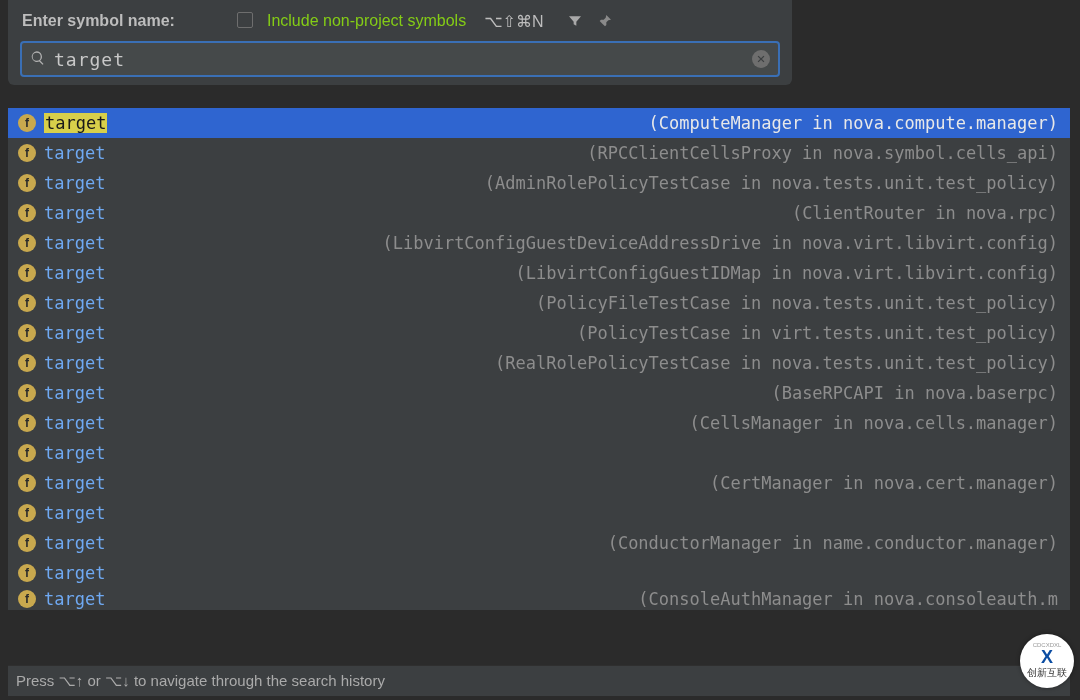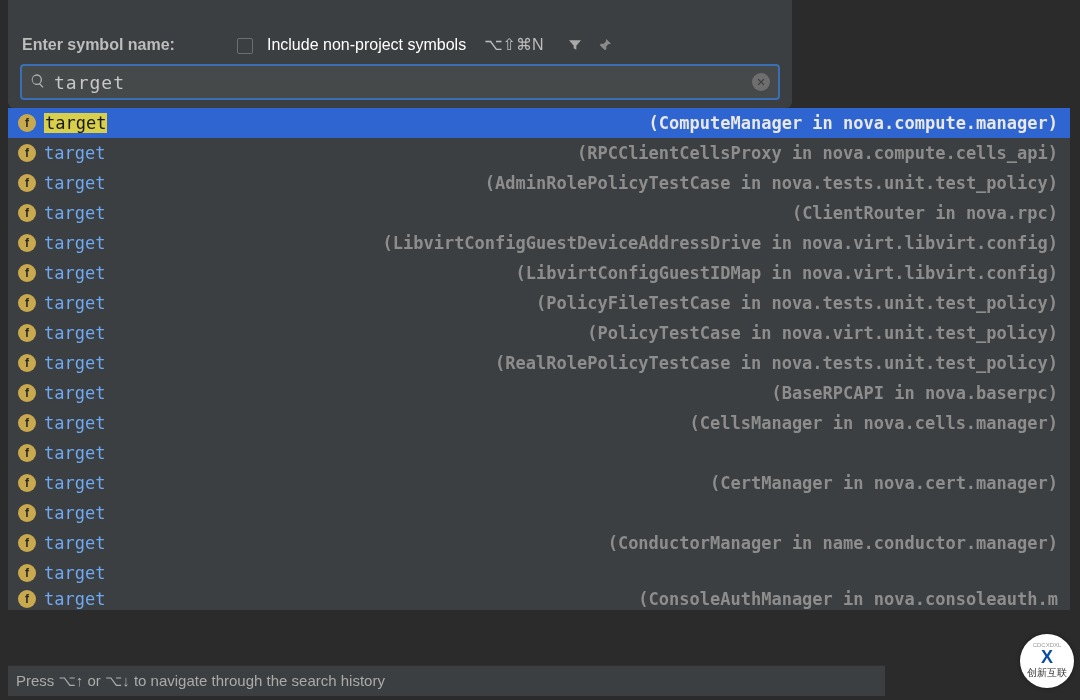--- a/index.html
+++ b/index.html
@@ -17,31 +17,31 @@
     position: absolute;
     top: 0;
     left: 8px;
     width: 784px;
     background: #3c3f41;
     border-radius: 0 0 6px 6px;
     padding: 8px 0 8px 0;
   }
   .header-row {
     display: flex;
-    align-items: flex-end;
+    align-items: flex-start;
     padding: 4px 14px 10px 14px;
     gap: 14px;
   }
   .prompt-label { color: #bdbdbd; font-weight: 600; font-size: 16px; }
   .spacer-sm { width: 34px; }
   .chk {
     width: 16px; height: 16px; border: 1.5px solid #6e6e6e; border-radius: 2px;
     background: #3c3f41;
   }
-  .chk-label { color: #ffffff; font-size: 16px; margin-top: 24px; }
+  .chk-label { color: #84cc16; font-size: 16px; }
   .shortcut { color: #bdbdbd; font-size: 16px; letter-spacing: 0; margin-left: 4px;}
   .hdr-icons { display: flex; gap: 12px; margin-left: 8px; }
   .hdr-icon { width: 18px; height: 18px; display:flex; align-items:center; justify-content:center; }
   .hdr-icon svg { fill: #a9a9a9; }
   .search-wrap {
     margin: 0 12px;
     border: 2px solid #3a6fb5;
     border-radius: 4px;
     background: #45494a;
     height: 36px;
@@ -87,34 +87,34 @@
   .row .badge {
     width: 18px; height: 18px; border-radius: 50%;
     background: #c9a94e;
     color: #2b2b2b;
     font-family: Arial, sans-serif;
     font-size: 12px; font-weight: 600;
     display:flex; align-items:center; justify-content:center;
     flex-shrink: 0;
   }
   .row .name { color: #6fa9f2; }
-  .row .loc { margin-left: auto; color: #8d8d8d; font-weight: bold; }
+  .row .loc { margin-left: auto; color: #8d8d8d; }
   .row.selected { background: #2f65d0; }
   .row.selected .name {
     background: #d8cf4a; color: #1a1a1a; padding: 0 1px;
   }
   .row.selected .loc { color: #e8e8e8; }
   .row.selected .badge { background: #c9a94e; color:#2b2b2b; }
   .row.last { overflow:hidden; height:22px; }
 
   .footer {
     position: absolute;
     left: 8px;
     bottom: 4px;
-    width: 877px;
+    width: 1062px;
     background: #3c3f41;
     color: #aaaaaa;
     font-size: 15px;
     padding: 6px 8px 6px 8px;
     border-top: 1px solid #2f2f2f;
   }
 
   .watermark {
     position: absolute;
     right: 6px;
@@ -169,21 +169,21 @@
 
 <div class="results" id="results">
     <div class="row selected">
       <span class="badge">f</span>
       <span class="name">target</span>
       <span class="loc">(ComputeManager in nova.compute.manager)</span>
     </div>
     <div class="row">
       <span class="badge">f</span>
       <span class="name">target</span>
-      <span class="loc">(RPCClientCellsProxy in nova.compute.cells_api)</span>
+      <span class="loc">(RPCClientCellsProxy in nova.symbol.cells_api)</span>
     </div>
     <div class="row">
       <span class="badge">f</span>
       <span class="name">target</span>
       <span class="loc">(AdminRolePolicyTestCase in nova.tests.unit.test_policy)</span>
     </div>
     <div class="row">
       <span class="badge">f</span>
       <span class="name">target</span>
       <span class="loc">(ClientRouter in nova.rpc)</span>
@@ -199,21 +199,21 @@
       <span class="loc">(LibvirtConfigGuestIDMap in nova.virt.libvirt.config)</span>
     </div>
     <div class="row">
       <span class="badge">f</span>
       <span class="name">target</span>
       <span class="loc">(PolicyFileTestCase in nova.tests.unit.test_policy)</span>
     </div>
     <div class="row">
       <span class="badge">f</span>
       <span class="name">target</span>
-      <span class="loc">(PolicyTestCase in nova.virt.unit.test_policy)</span>
+      <span class="loc">(PolicyTestCase in virt.tests.unit.test_policy)</span>
     </div>
     <div class="row">
       <span class="badge">f</span>
       <span class="name">target</span>
       <span class="loc">(RealRolePolicyTestCase in nova.tests.unit.test_policy)</span>
     </div>
     <div class="row">
       <span class="badge">f</span>
       <span class="name">target</span>
       <span class="loc">(BaseRPCAPI in nova.baserpc)</span>

